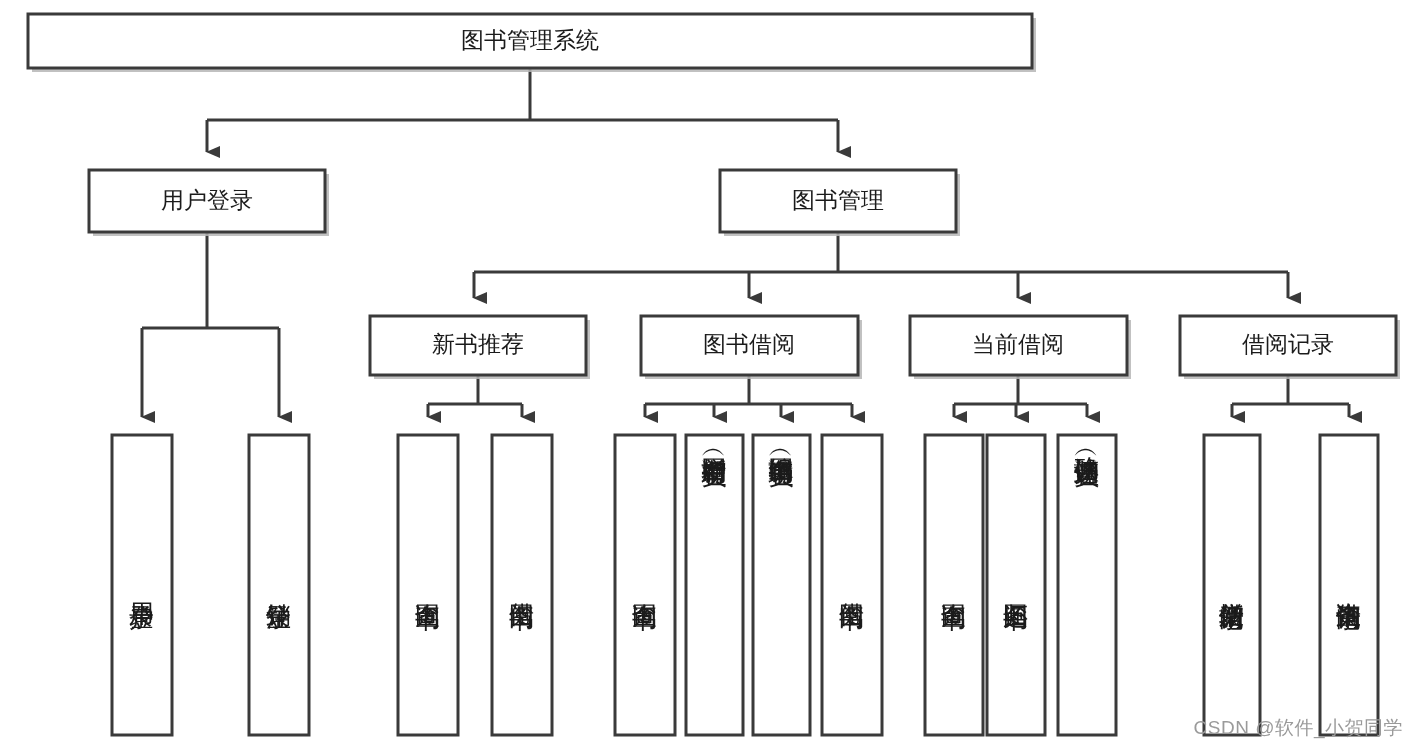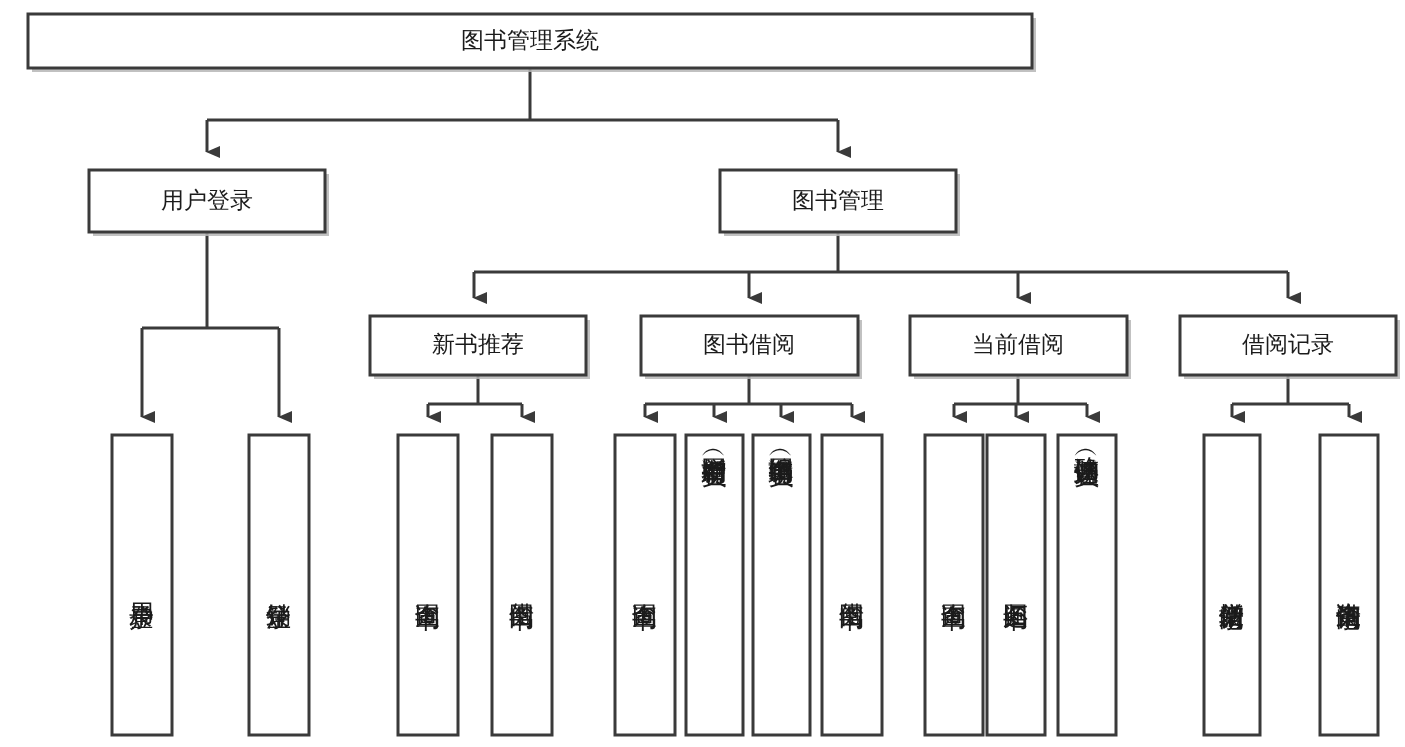--- a/index.html
+++ b/index.html
@@ -240,14 +240,15 @@
   </div>
 
   <div class="leaf-label-wrap" style="left:1196px; top:435px; width:56px; height:300px;">
     <span class="leaf-label">新增借阅记录</span>
   </div>
 
   <div class="leaf-label-wrap" style="left:1312px; top:435px; width:58px; height:300px;">
     <span class="leaf-label">查询借阅记录</span>
   </div>
 
+  <div class="watermark">CSDN @软件_小贺同学</div>
 
 </div>
 
 </body></html>

